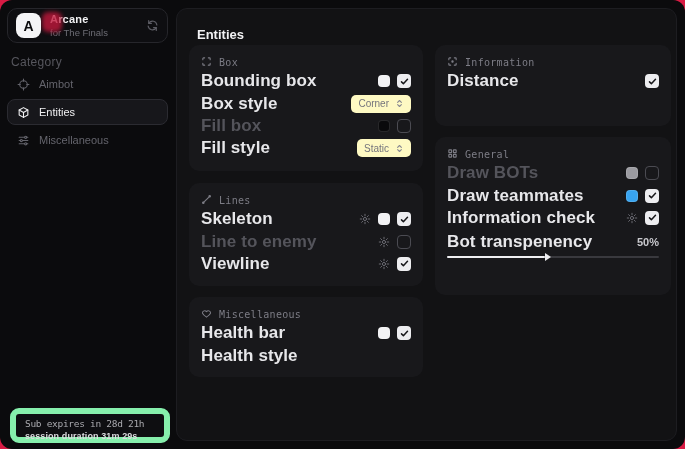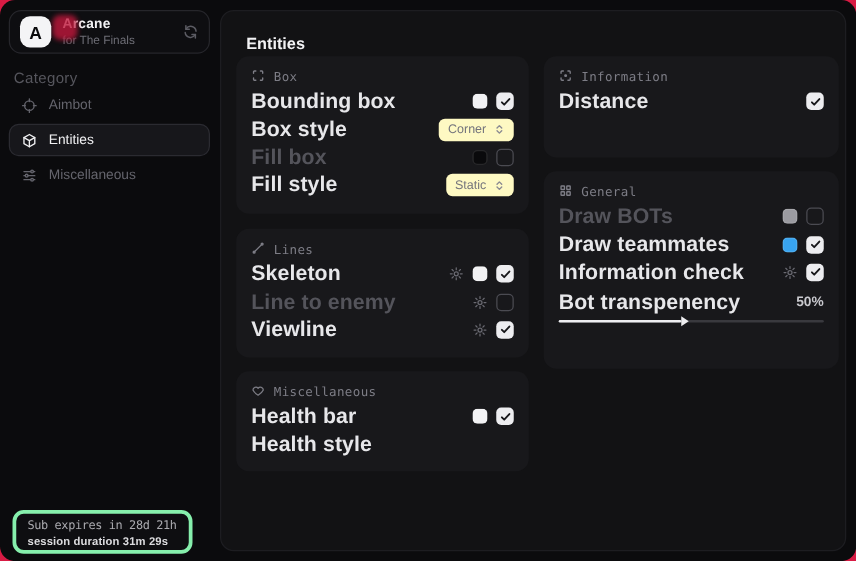--- a/index.html
+++ b/index.html
@@ -19,22 +19,22 @@
   .brand-name{font-size:11px;font-weight:bold;color:#f2f2f4;letter-spacing:.2px;}
   .brand-sub{font-size:9.5px;color:#6d6d75;margin-top:3px;}
   .sync{margin-left:auto;color:#5c5c64;display:flex;}
   .category{position:absolute;left:11px;top:55px;font-size:12px;color:#56565d;letter-spacing:.3px;}
   .nav{position:absolute;left:7px;top:71px;right:7px;}
   .nav-item{height:26px;margin-bottom:2px;display:flex;align-items:center;gap:9px;
     padding:0 9px;border-radius:8px;color:#64646c;font-size:11px;font-weight:500;
     border:1px solid transparent;box-sizing:border-box;}
   .nav-item .nicon{display:flex;color:inherit;}
   .nav-item.sel{background:#17171b;border-color:#2b2b31;color:#f0f0f2;}
-  .sub-card{position:absolute;left:10px;top:408px;width:144px;height:35px;box-sizing:border-box;
-    background:#0e0e11;border:3px solid #86efac;border-radius:9px;padding:4px 9px;}
+  .sub-card{position:absolute;left:10px;top:408px;width:160px;height:35px;box-sizing:border-box;
+    background:#0e0e11;border:6px solid #86efac;border-radius:9px;padding:4px 9px;}
   .sub-line1{font-family:"DejaVu Sans Mono",monospace;font-size:9.5px;color:#a9a9ae;letter-spacing:-0.3px;}
   .sub-line2{font-size:9px;font-weight:bold;color:#dcdcdf;margin-top:2px;letter-spacing:.1px;}
 
   
   .main{position:absolute;left:176px;top:8px;width:501px;height:433px;
     background:#121214;border:1px solid #1d1d21;border-radius:11px;box-sizing:border-box;}
   .page-title{position:absolute;left:20px;top:18px;font-size:13px;font-weight:bold;color:#f2f2f4;}
 
   .panel{position:absolute;background:#18181b;border-radius:10px;
     padding:9px 12px 8px;box-sizing:border-box;}

